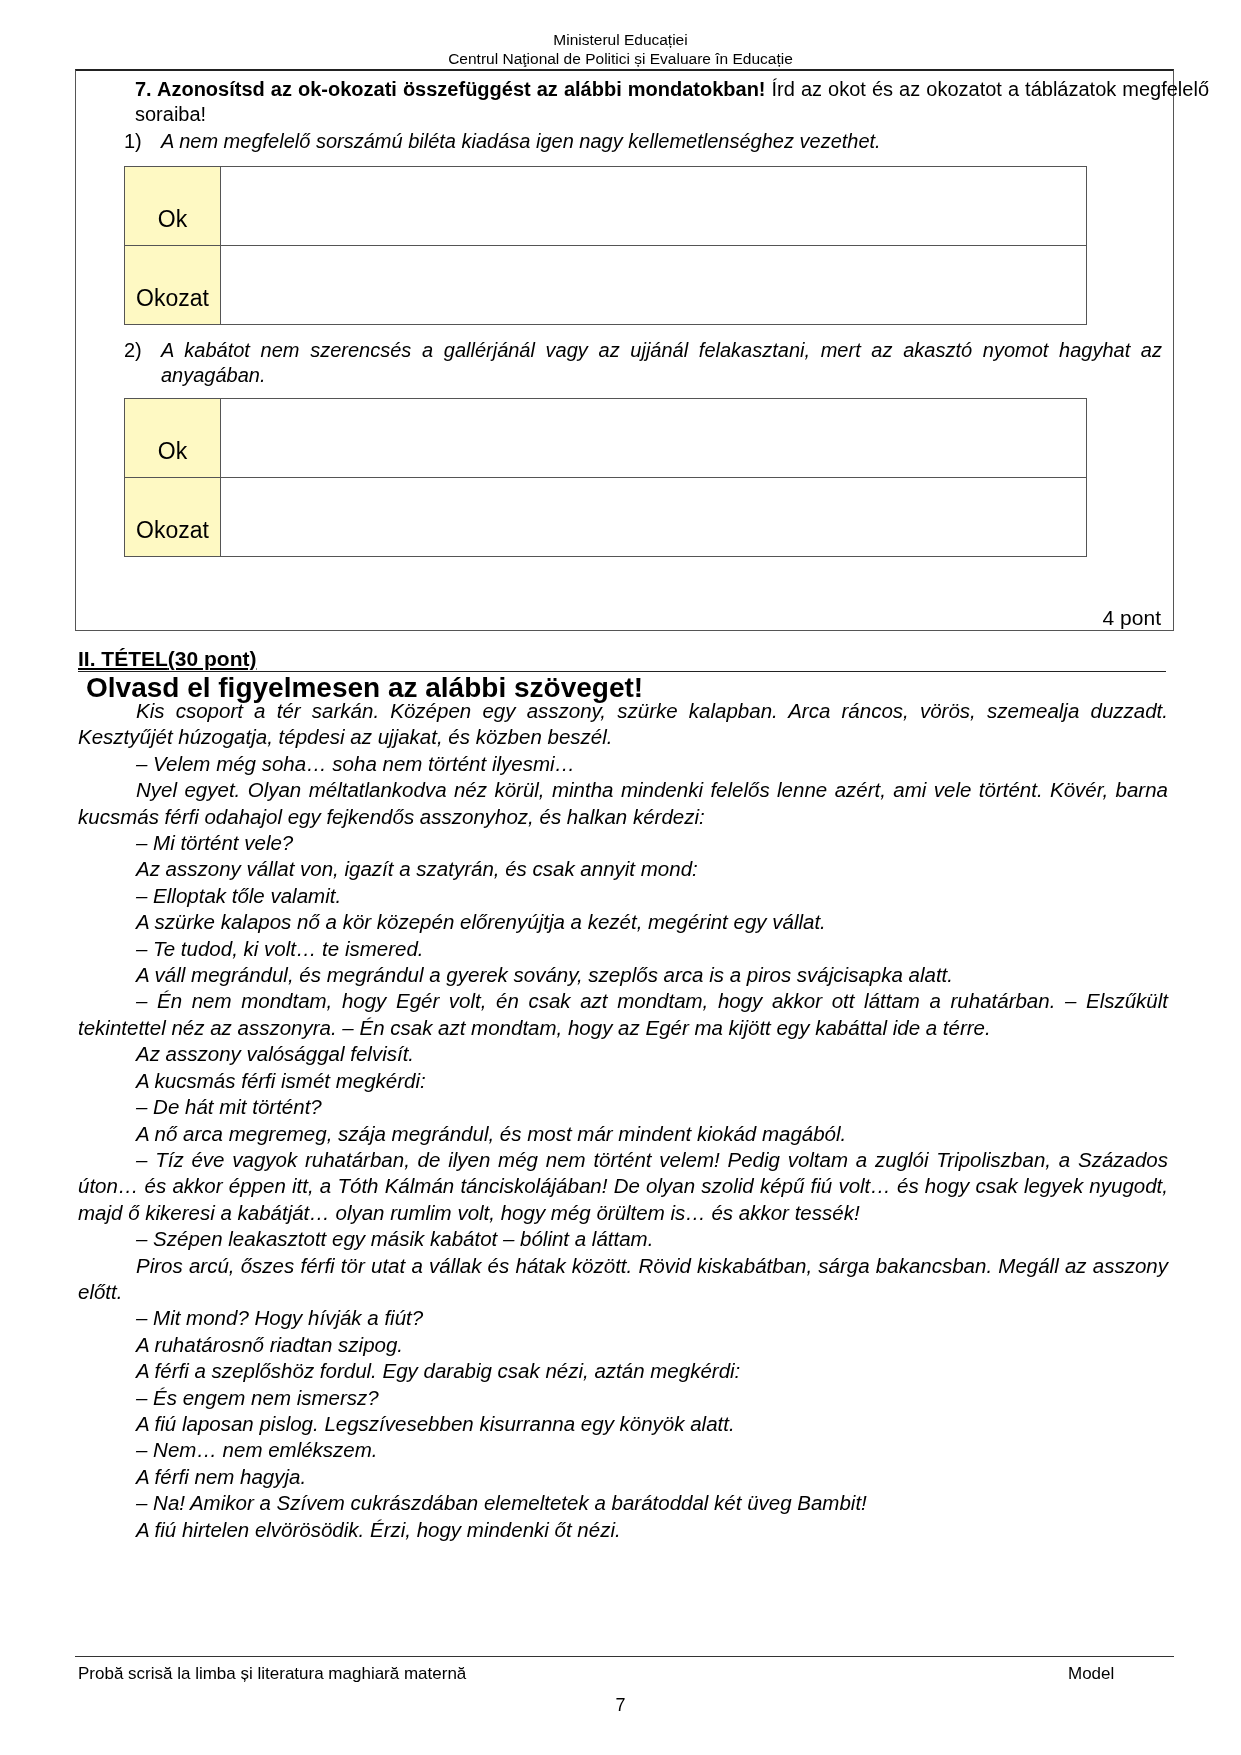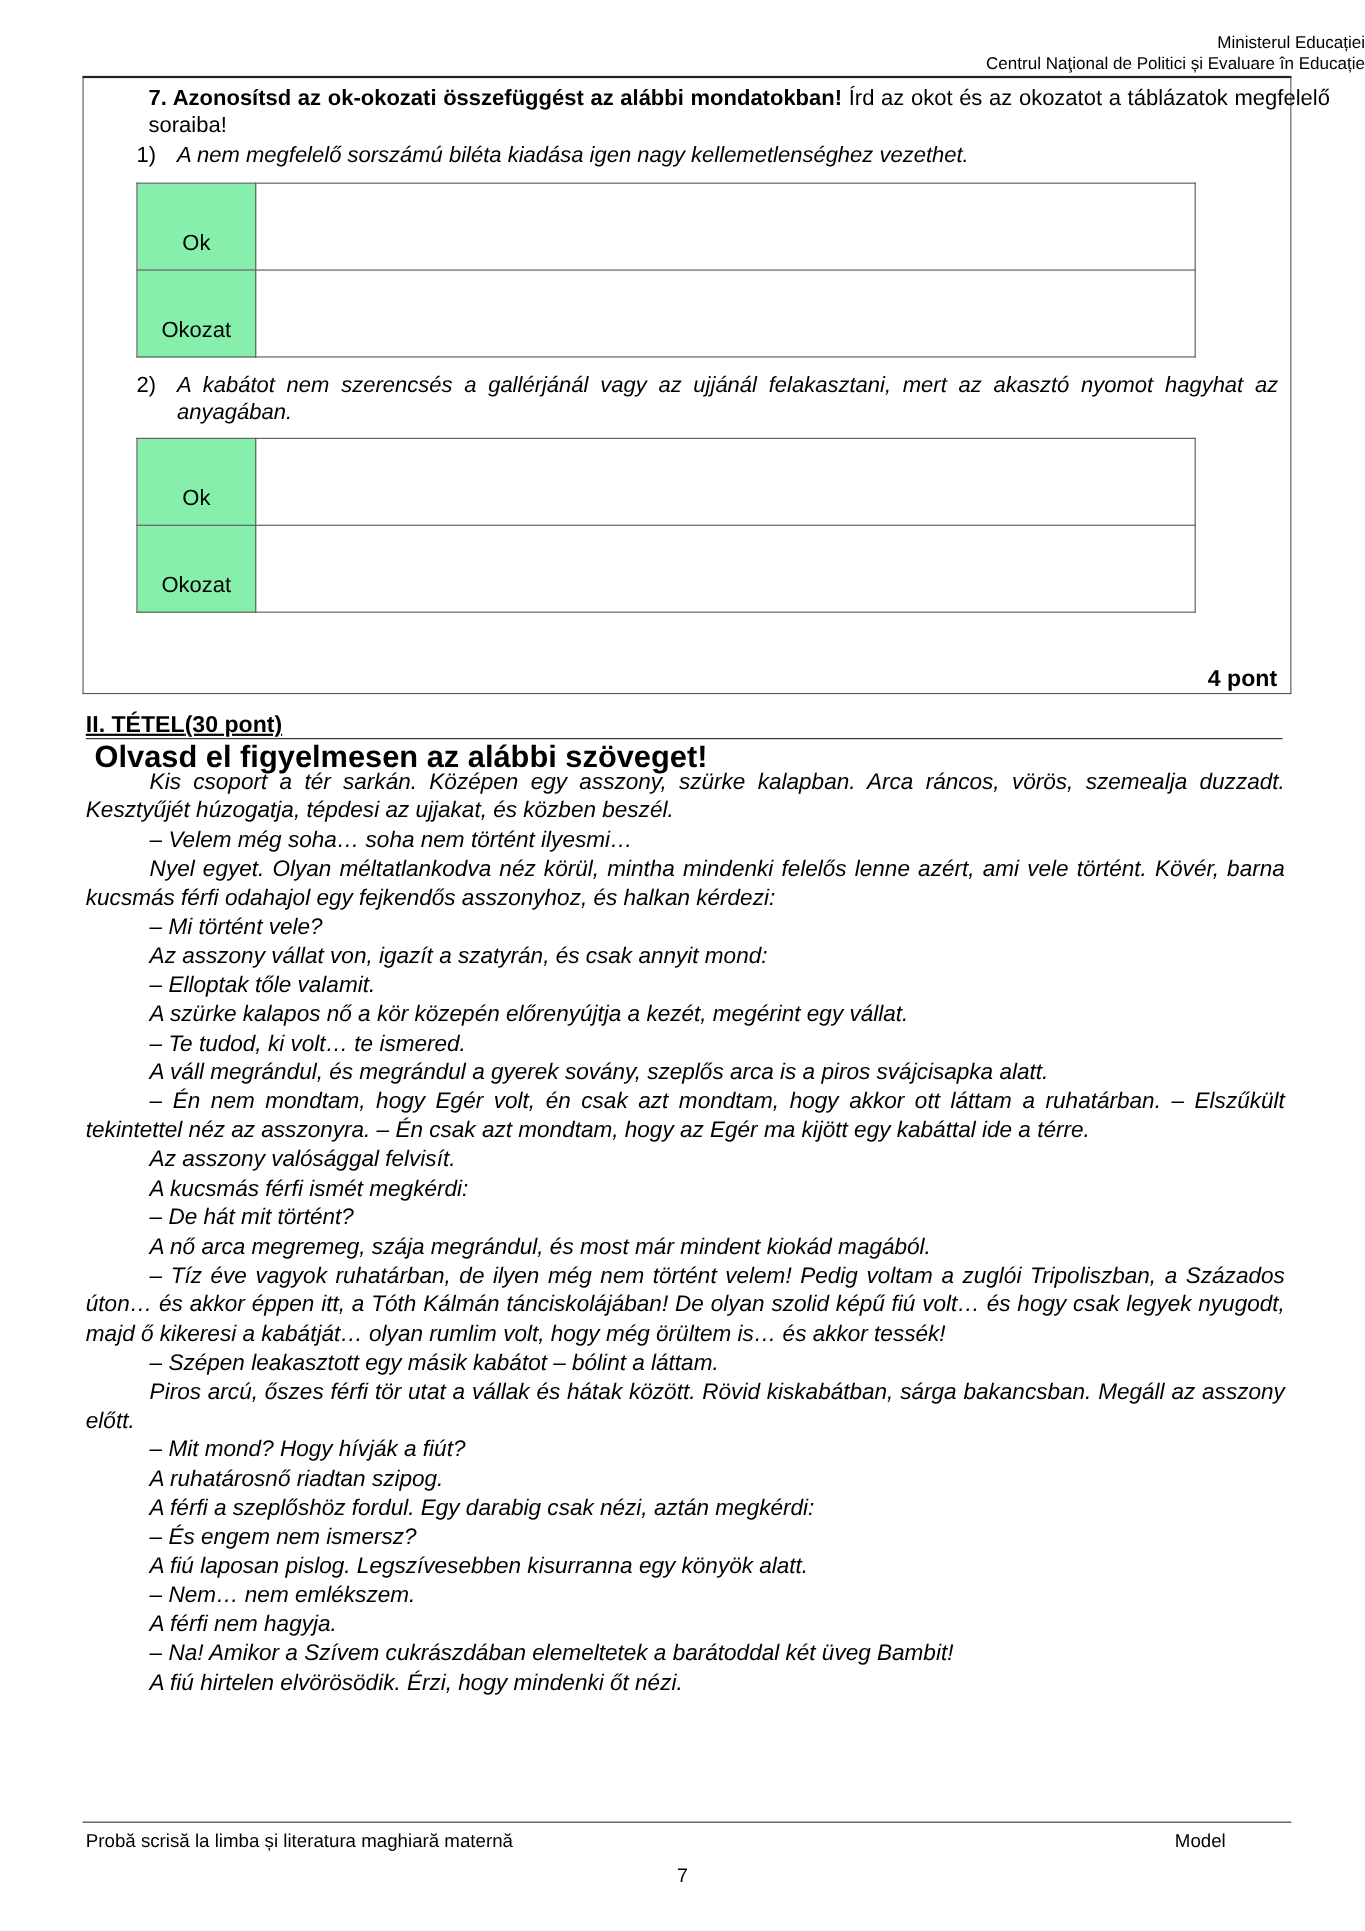--- a/index.html
+++ b/index.html
@@ -1,21 +1,21 @@
 <!DOCTYPE html>
 <html><head>
 <meta charset="utf-8">
 <style>
   html, body { margin: 0; padding: 0; background: #ffffff; }
   body {
     width: 1241px; height: 1755px; position: relative; overflow: hidden;
     font-family: "Liberation Sans", sans-serif; color: #000;
   }
   .header {
-    position: absolute; left: 0; top: 30px; width: 1241px; text-align: right;
+    position: absolute; left: 0; top: 30px; width: 1241px; text-align: center;
     font-size: 15.5px; line-height: 19px;
   }
   .task-box {
     position: absolute; left: 75px; top: 69px; width: 1099px; height: 562px;
     border: 1.5px solid #555; border-top: 2px solid #222; box-sizing: border-box;
   }
   .task-prompt {
     position: absolute; left: 12px; top: 6px; width: 1074px;
     font-size: 20px; line-height: 25px; text-align: justify; margin-left: 47px;
   }
@@ -24,26 +24,26 @@
     position: absolute; left: 48px; width: 1038px;
     font-size: 20px; line-height: 25px; text-align: justify;
   }
   .item .num { position: absolute; left: 0; top: 0; font-style: normal; }
   .item .txt { display: block; margin-left: 37px; font-style: italic; }
   .ok-table {
     position: absolute; left: 48px; width: 963px; border-collapse: collapse;
   }
   .ok-table td { border: 1.5px solid #555; height: 78px; padding: 0; }
   .ok-table td.label {
-    width: 108px; background: #86efac; text-align: center; vertical-align: bottom;
-    font-size: 20px; padding-bottom: 12px; box-sizing: border-box;
+    width: 96px; background: #fef9c3; text-align: center; vertical-align: bottom;
+    font-size: 23px; padding-bottom: 12px; box-sizing: border-box;
   }
   .ok-table td.answer { background: #fff; }
   .points {
-    position: absolute; right: 12px; bottom: 0px; font-size: 21px; font-weight: bold;
+    position: absolute; right: 12px; bottom: 0px; font-size: 21px; font-weight: normal;
   }
   .section-title {
     position: absolute; left: 78px; top: 647px; width: 1088px;
     font-size: 21px; font-weight: bold; border-bottom: 1.5px solid #222; line-height: 24px;
     display: flex; justify-content: flex-start;
   }
   .section-title span { text-decoration: underline; }
   .read-instr {
     position: absolute; left: 86px; top: 672px; font-size: 28px; font-weight: bold;
   }

